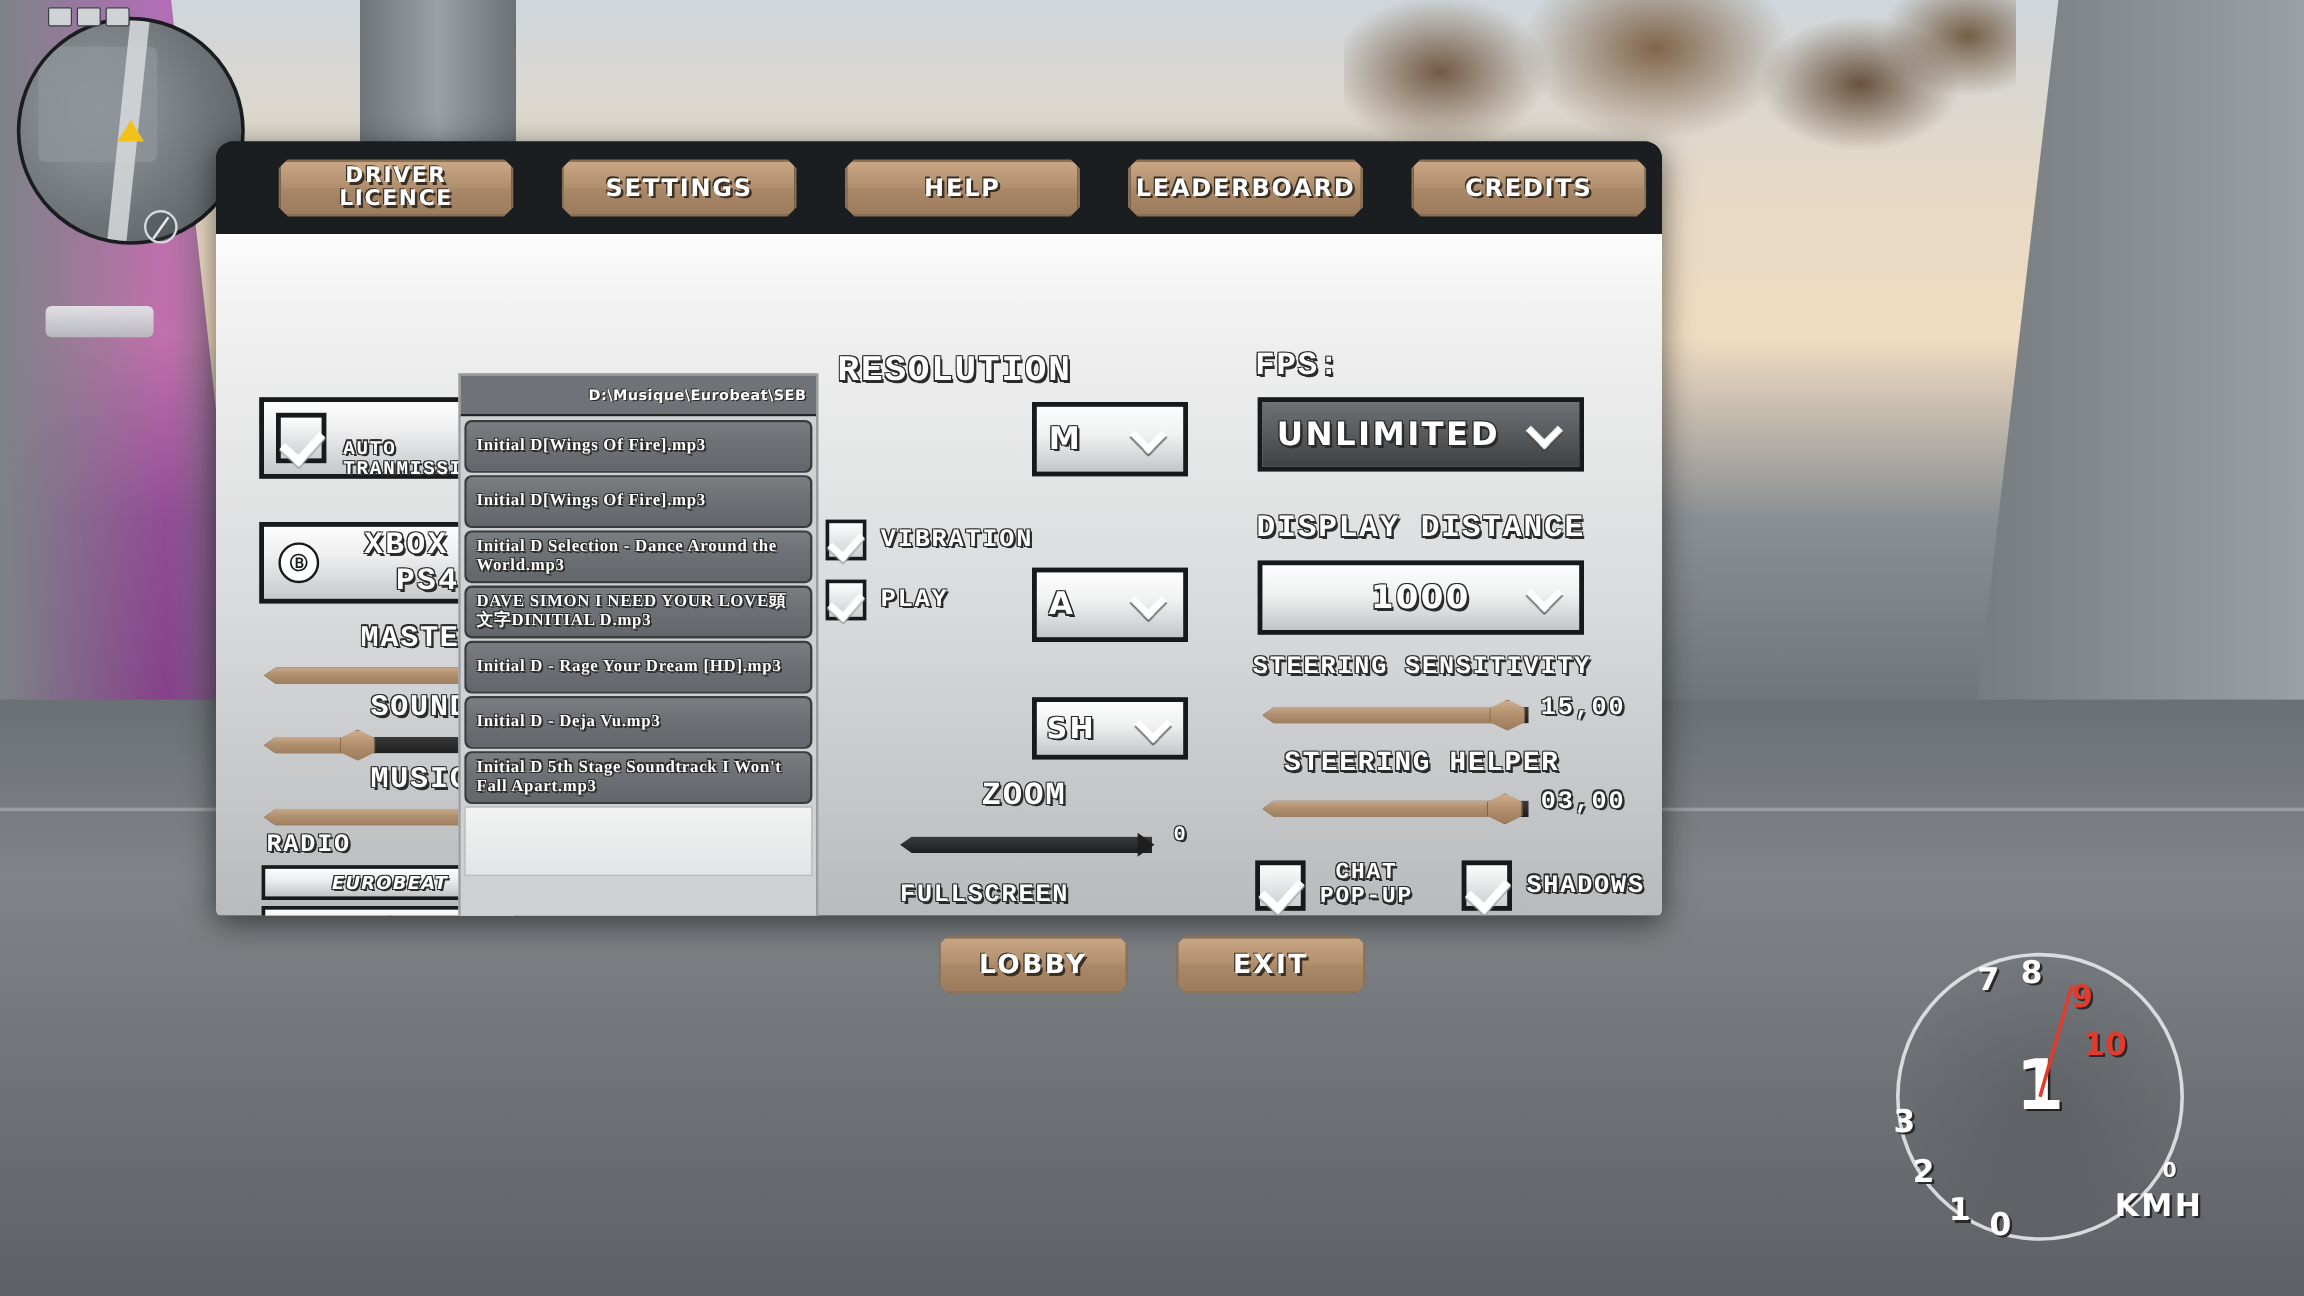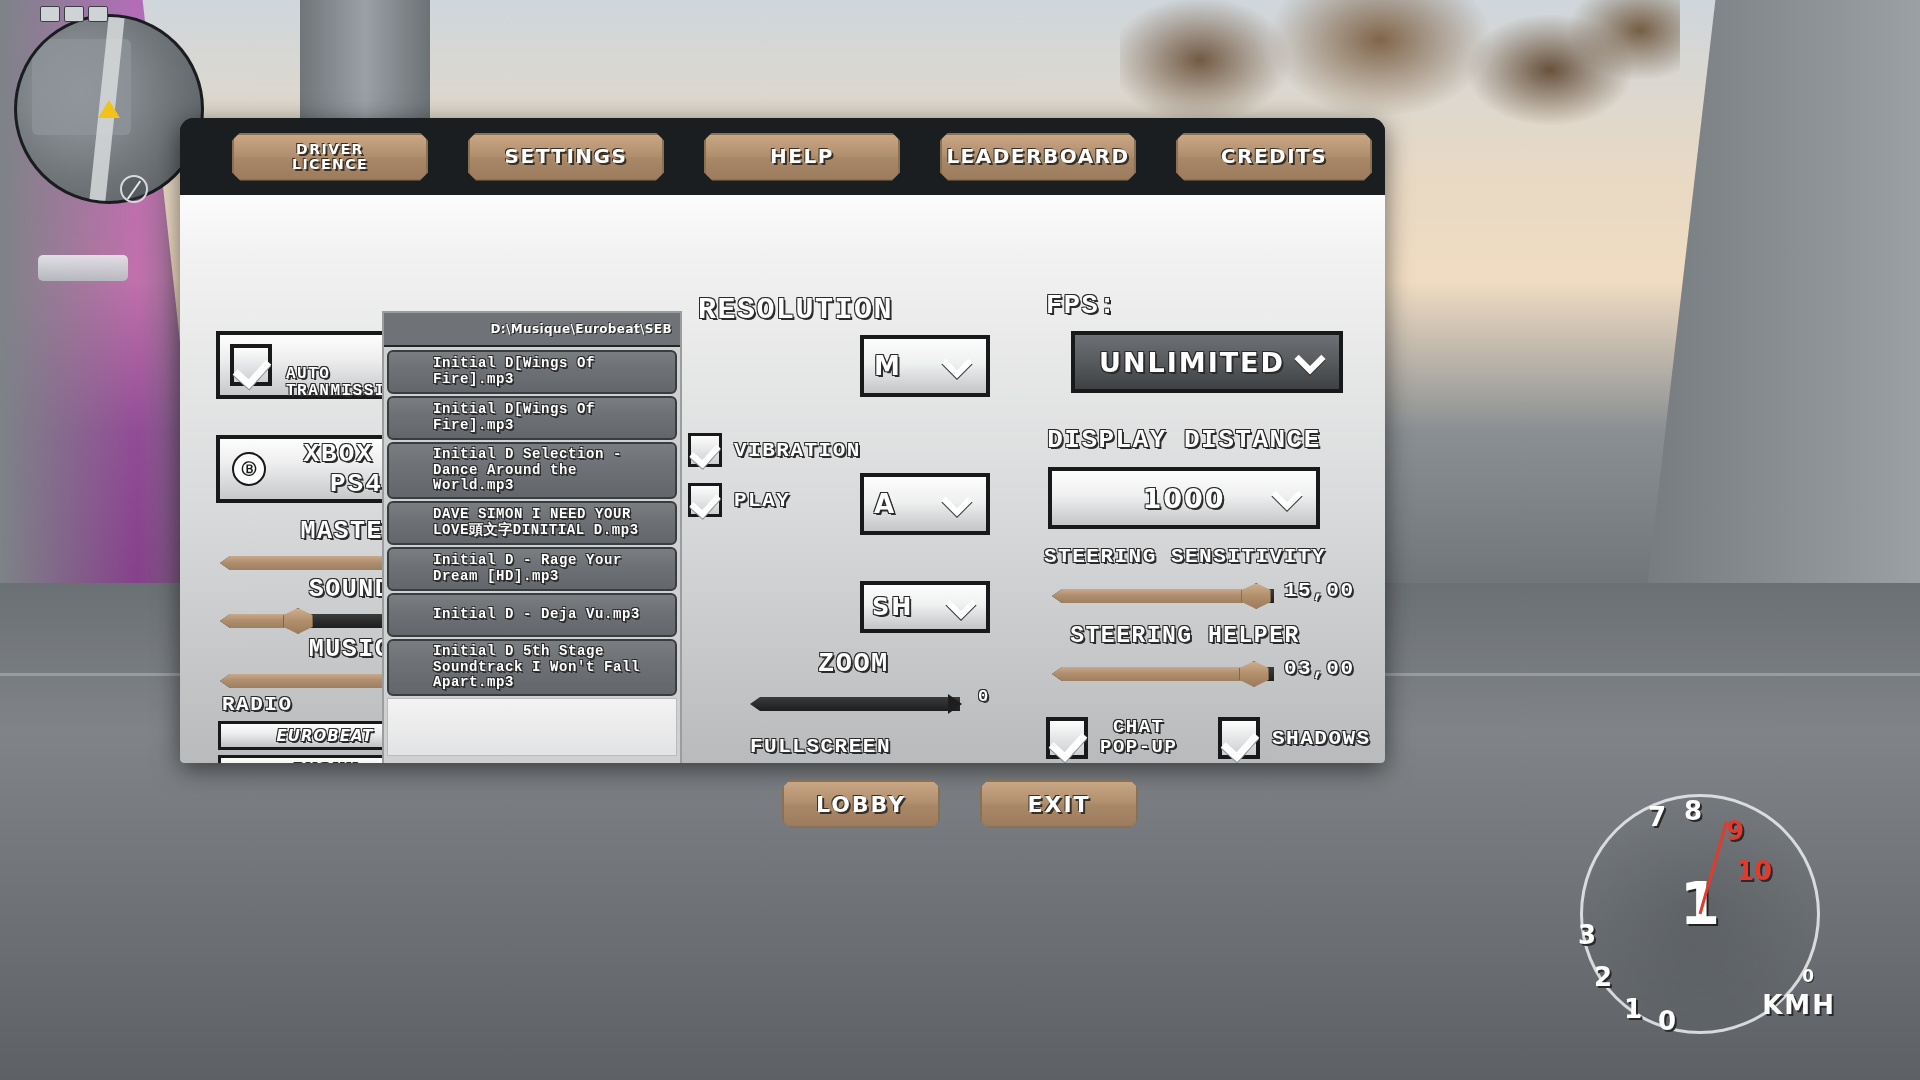--- a/index.html
+++ b/index.html
@@ -149,21 +149,21 @@
     background: linear-gradient(to bottom, #c9a684 0%, #b08f6e 48%, #a98868 52%, #9c7c5d 100%);
     border: 2px solid #8b7153;
     border-radius: 4px;
     clip-path: polygon(8px 0, calc(100% - 8px) 0, 100% 8px, 100% calc(100% - 8px), calc(100% - 8px) 100%, 8px 100%, 0 calc(100% - 8px), 0 8px);
     display: flex; align-items: center; justify-content: center;
     color: #fff; font-weight: bold; font-size: 20px; letter-spacing: 1.5px;
     text-shadow: 2px 2px 0 #3a2f24, -1px -1px 0 #3a2f24;
     text-align: center; line-height: 1.05; cursor: pointer;
     font-family: "DejaVu Sans", sans-serif;
   }
-  .tab-btn.two-line { font-size: 14px; }
+  .tab-btn.two-line { font-size: 18px; }
 
   #panel {
     position: absolute; left: 0; top: 77px; width: 100%; height: 568px;
     background: linear-gradient(to bottom, #fcfcfc 0%, #f2f2f2 10%, #d9dadb 55%, #b8babc 100%);
     border-radius: 0 0 4px 4px;
     overflow: hidden;
   }
 
   
   .col { position: absolute; top: 0; height: 100%; }
@@ -332,22 +332,21 @@
     margin: 2px 3px; min-height: 44px;
     background: linear-gradient(to bottom, #7b7e81 0%, #6e7175 40%, #63666a 100%);
     border: 2px solid #3a3d40; border-radius: 6px;
     display: flex; align-items: center; padding: 3px 8px;
     cursor: pointer;
   }
   .fb-item span {
     color: #fff; font-weight: bold; font-size: 14px; letter-spacing: .6px;
     line-height: 1.12;
     text-shadow: 1.5px 1.5px 0 #2b2b2b, -1px -1px 0 #2b2b2b, 1px -1px 0 #2b2b2b, -1px 1px 0 #2b2b2b;
-    font-family: Liberation Mono, monospace;
-    margin-left: 36px;
+    font-family: Liberation Serif, serif;
   }
   #fb-empty {
     margin: 2px 3px; height: 58px;
     background: linear-gradient(to bottom, #f3f3f3, #e2e3e4);
     border: 1px solid #b9babb;
   }
 
   
   .ps-logo {
     width: 34px; height: 34px; border-radius: 50%;
@@ -518,21 +517,21 @@
       <div class="row" style="position:absolute; left:170px; top:540px; gap:12px;">
         <div class="lbl" style="font-size:21px;">FULLSCREEN</div>
       </div>
 
     </div>
 
     <div class="col" id="col-right">
 
       <div class="lbl" style="position:absolute; left:6px; top:96px; font-size:27px; text-align:left;">FPS:</div>
 
-      <div class="dd dark" style="position:absolute; left:8px; top:136px; width:272px; height:62px; justify-content:flex-start; padding-left:24px;margin-left:23px;">
+      <div class="dd dark" style="position:absolute; left:8px; top:136px; width:272px; height:62px; justify-content:flex-start; padding-left:12px;">
         <div class="dd-text" style="font-size:27px;">UNLIMITED</div>
         <div class="chev"></div>
       </div>
 
       <div class="lbl" style="position:absolute; left:6px; top:230px; width:276px; font-size:26px;">DISPLAY DISTANCE</div>
 
       <div class="dd" style="position:absolute; left:8px; top:272px; width:272px; height:62px;">
         <div class="dd-text" style="font-size:27px;">1000</div>
         <div class="chev"></div>
       </div>

